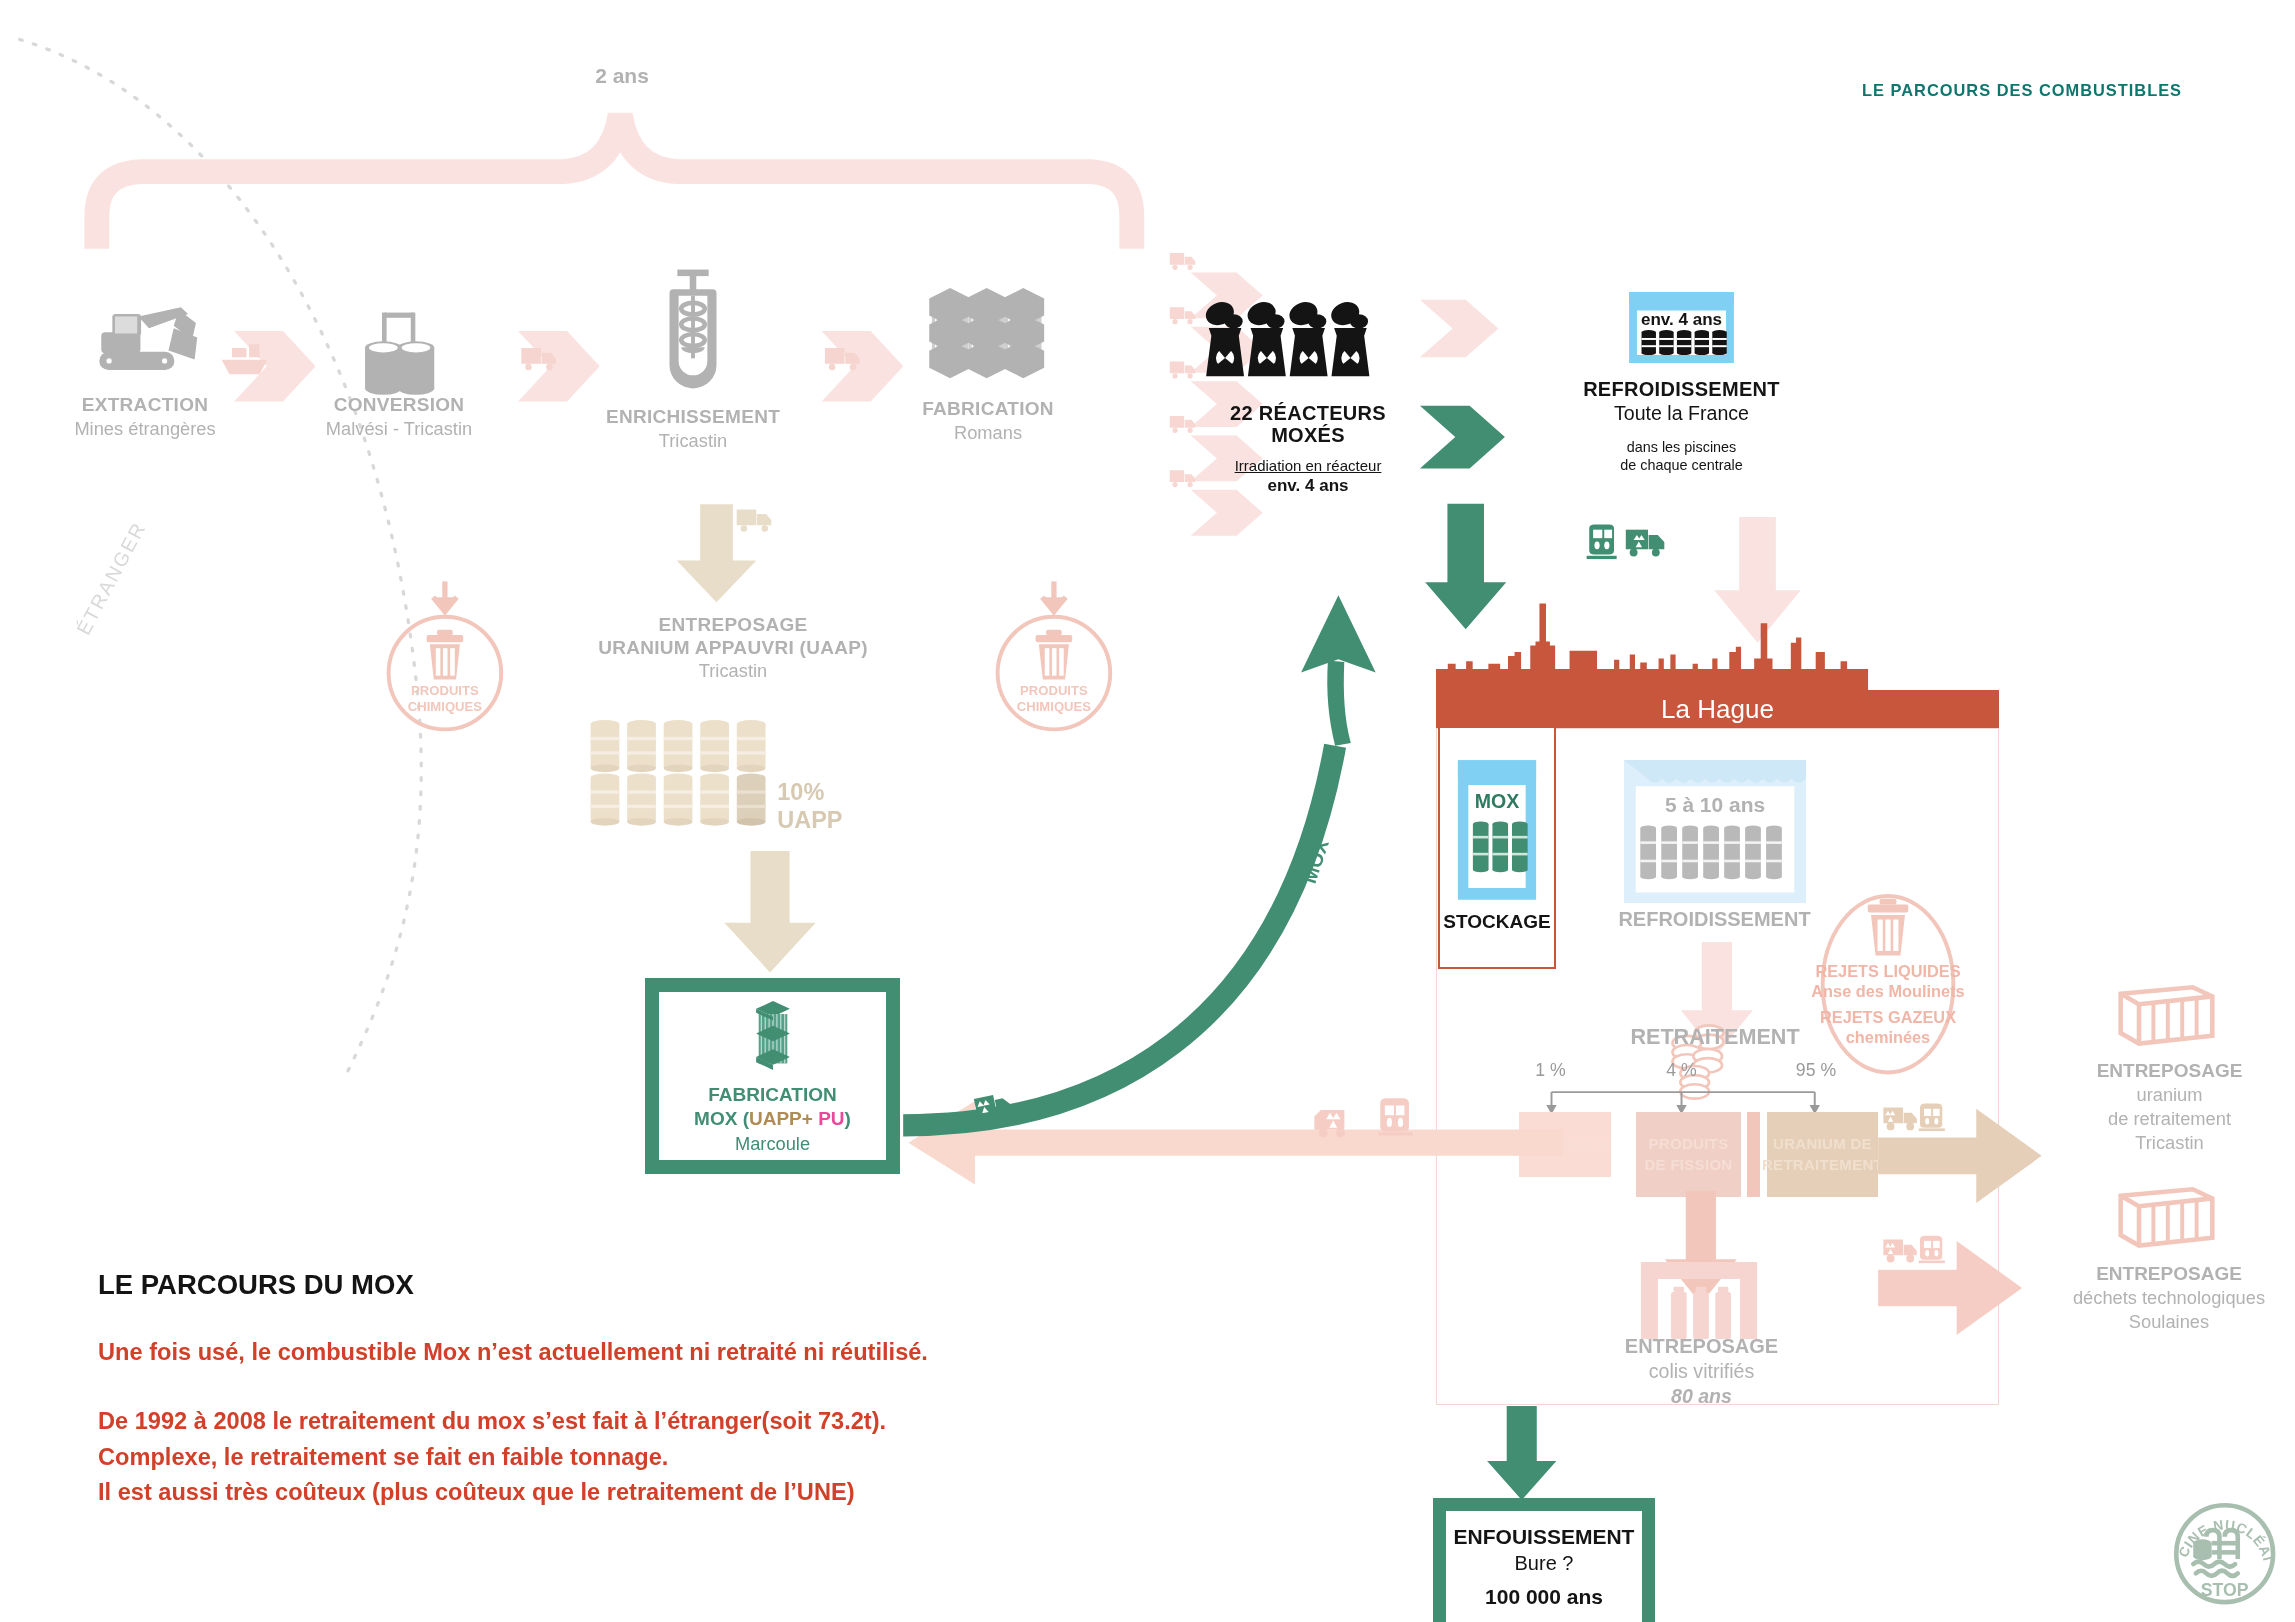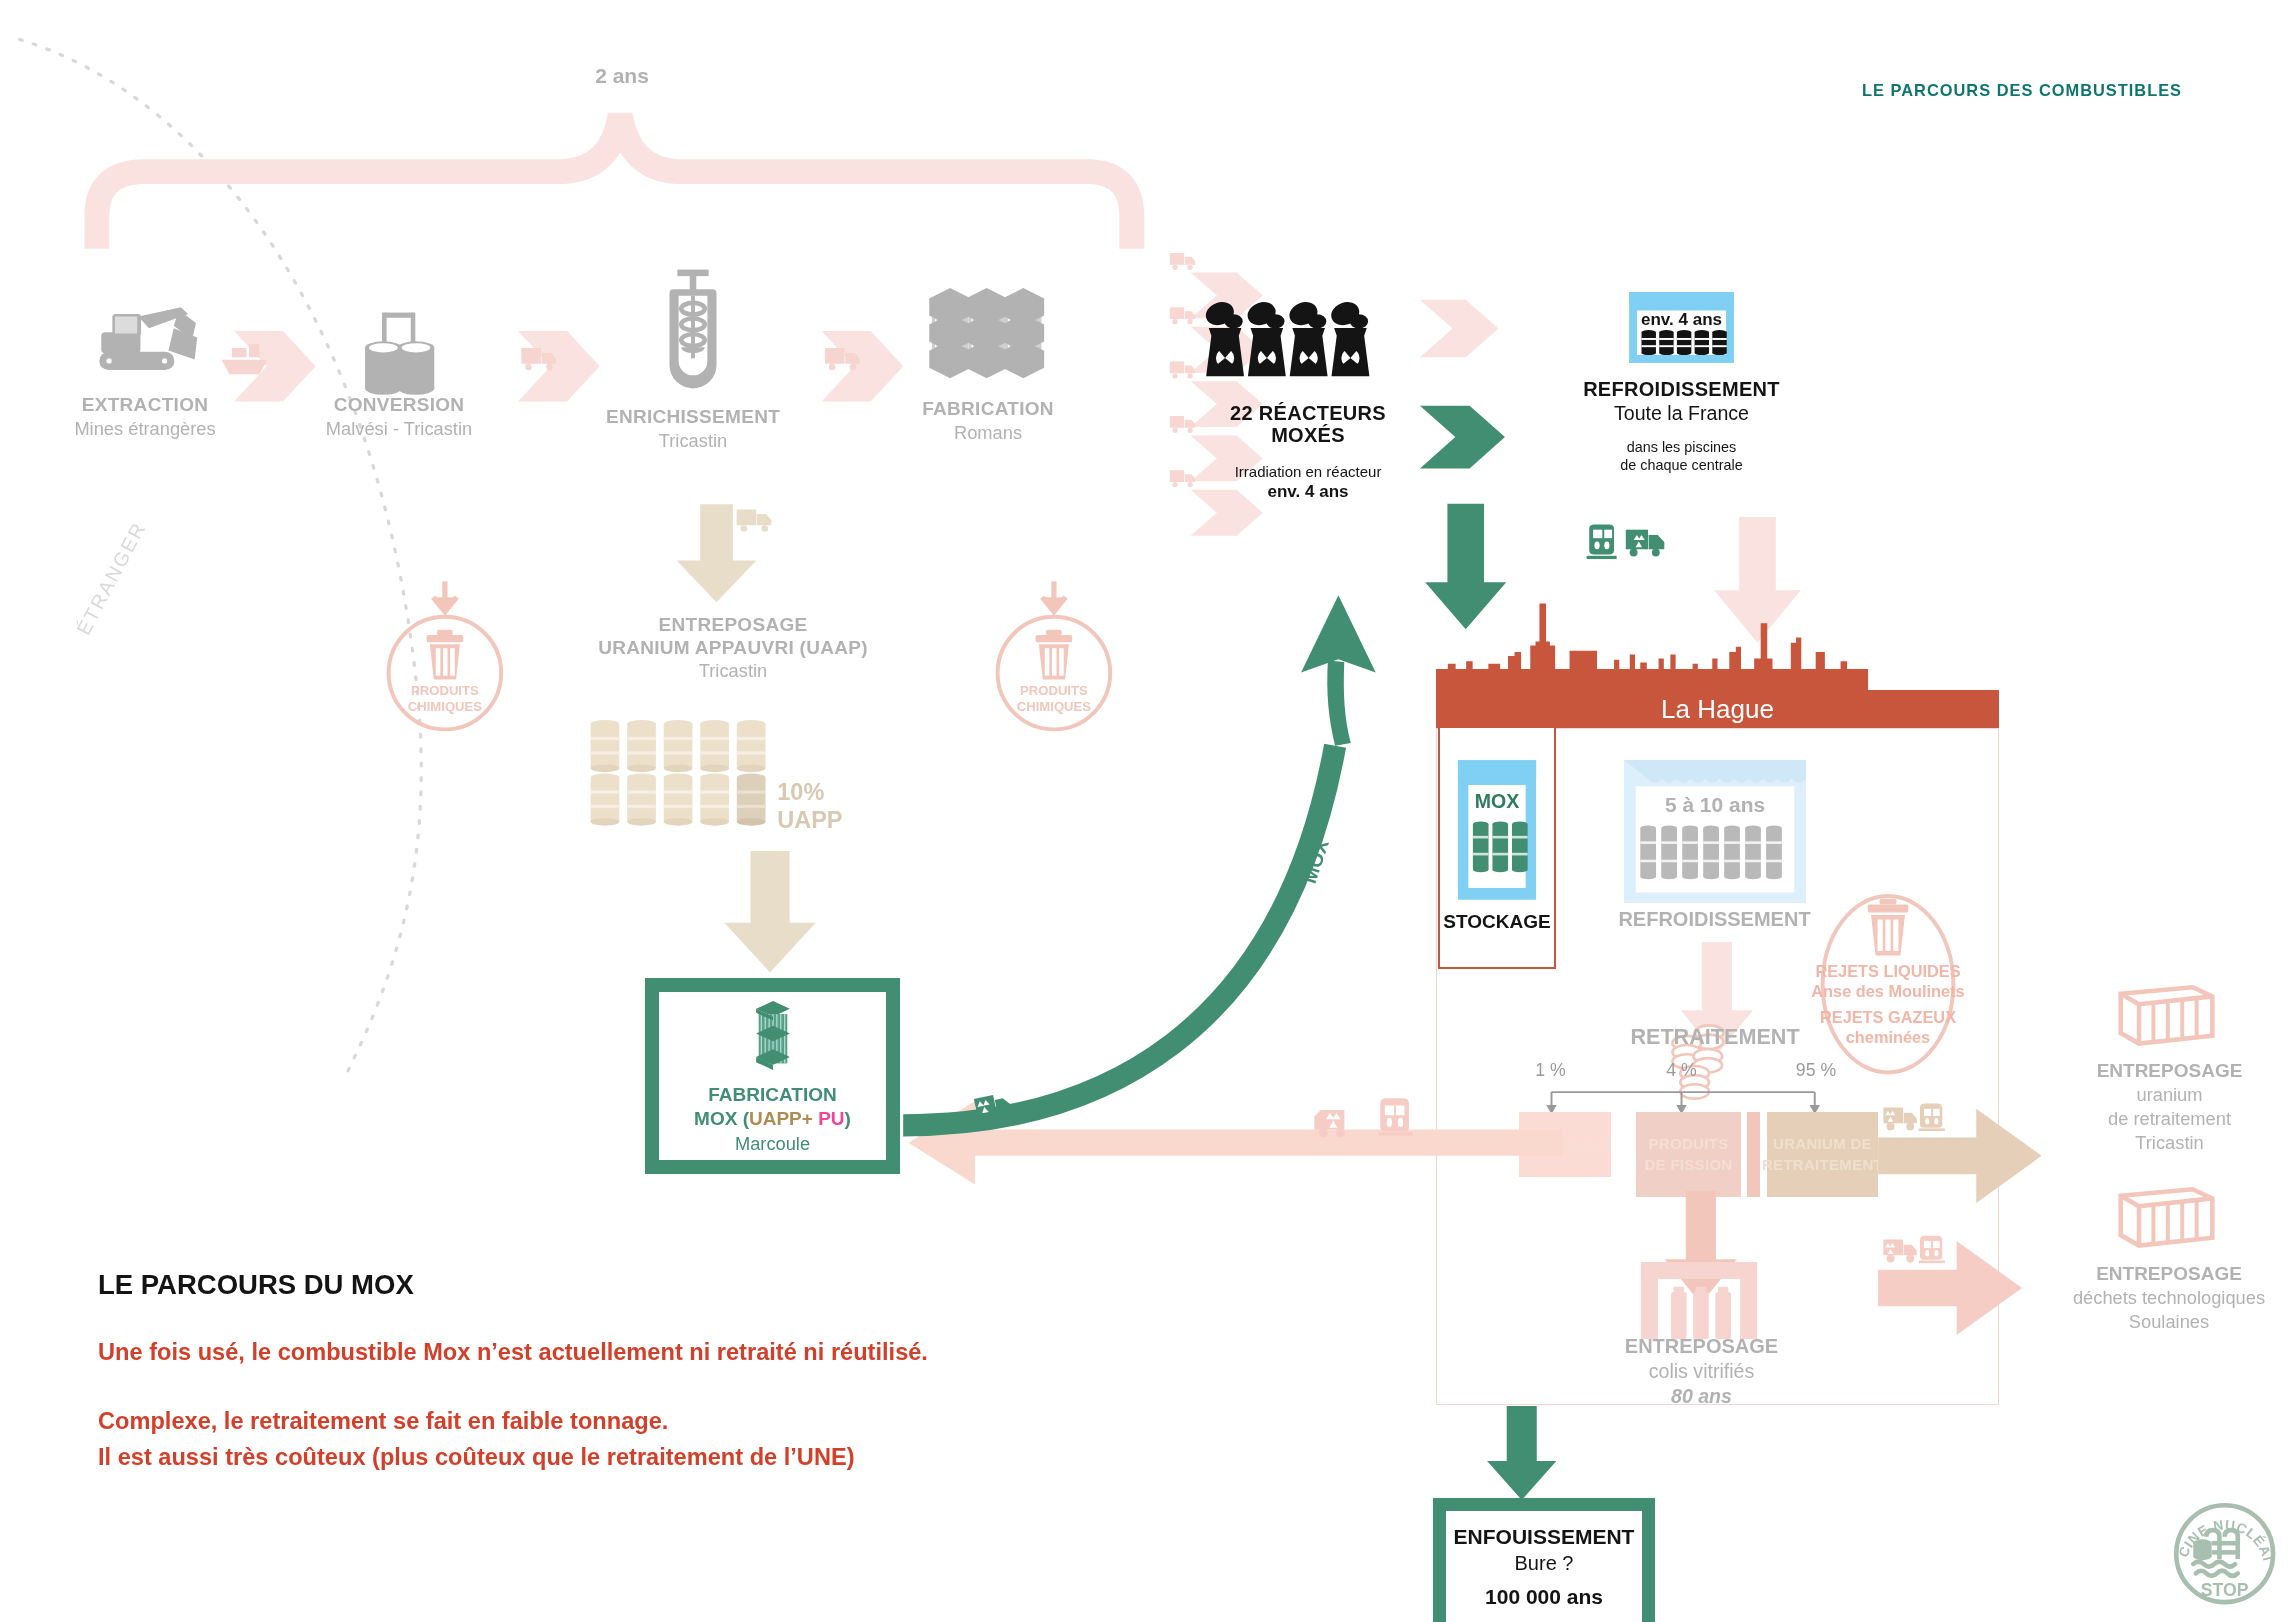--- a/index.html
+++ b/index.html
@@ -377,21 +377,21 @@
         <ellipse cx="56" cy="42" rx="14" ry="11"></ellipse>
         <path d="M18 52 h50 l-4 12 l8 62 h-58 l8 -62 z"></path>
         <circle cx="43" cy="98" r="14" fill="#fff"></circle>
         <path d="M43 98 L33 86 a14 14 0 0 1 20 0z"></path>
         <path d="M43 98 L31 108 a14 14 0 0 0 24 0z"></path>
       </g>
     </g>
   </svg>
   <div class="stage-title blackt" style="font-size:20px;margin-top:10.5px;">22 RÉACTEURS</div>
   <div class="stage-title blackt" style="font-size:20px;margin-top:1.3px;">MOXÉS</div>
-  <div class="stage-sub blackt" style="font-size:15px;margin-top:17px;">Irradiation en réacteur</div>
+  <div class="stage-sub blackt" style="font-size:15px;margin-top:11px;text-decoration:underline;">Irradiation en réacteur</div>
   <div class="stage-sub blackt" style="font-size:17px;font-weight:bold;margin-top:2.6px;">env. 4 ans</div>
 </div>
 
 <svg class="abs" style="left:1400px;top:275px;" width="236" height="366" viewBox="0 0 360 560">
   <path d="M30 38 h70 l50 44 l-50 44 h-70 l50 -44 z" fill="#fae2e0"></path>
   <path d="M30 200 h76 l54 48 l-54 48 h-76 l54 -48 z" fill="#418e73"></path>
   <path d="M72 350 h56 v120 h34 l-62 72 l-62 -72 h34 z" fill="#418e73"></path>
 </svg>
 
 <div class="abs" style="left:1557px;top:288px;width:249px;">
@@ -846,20 +846,21 @@
 
   <text x="0" y="0" font-family="Liberation Sans,sans-serif" font-size="30" font-weight="bold" fill="#418e73" transform="translate(680,560) rotate(-72)" text-anchor="middle">MOX</text>
 </svg>
 
 <div class="abs" style="left:98px;top:1269px;width:1112px;">
   <div style="font-size:27.5px;font-weight:bold;color:#141414;letter-spacing:0px;">LE PARCOURS DU MOX</div>
   <div style="margin-top:34px;font-size:23.6px;font-weight:bold;color:#d2402a;line-height:1.5;">
     <div>Une fois usé, le combustible Mox n’est actuellement ni retraité ni réutilisé.</div>
   </div>
   <div style="margin-top:34px;font-size:23.6px;font-weight:bold;color:#d2402a;line-height:1.5;">
+    <div>De 1992 à 2008 le retraitement du mox s’est fait à l’étranger(soit 73.2t).</div>
     <div>Complexe, le retraitement se fait en faible tonnage.</div>
     <div>Il est aussi très coûteux (plus coûteux que le retraitement de l’UNE)</div>
   </div>
 </div>
 
 <svg class="abs" style="left:2171px;top:1500px;" width="108" height="108" viewBox="0 0 165 165">
   <defs>
       <path id="arc" d="M 24 92 A 60 60 0 0 1 141 92"></path>
     </defs>
   <circle cx="82" cy="82" r="74" fill="none" stroke="#a8bfb0" stroke-width="7"></circle>

